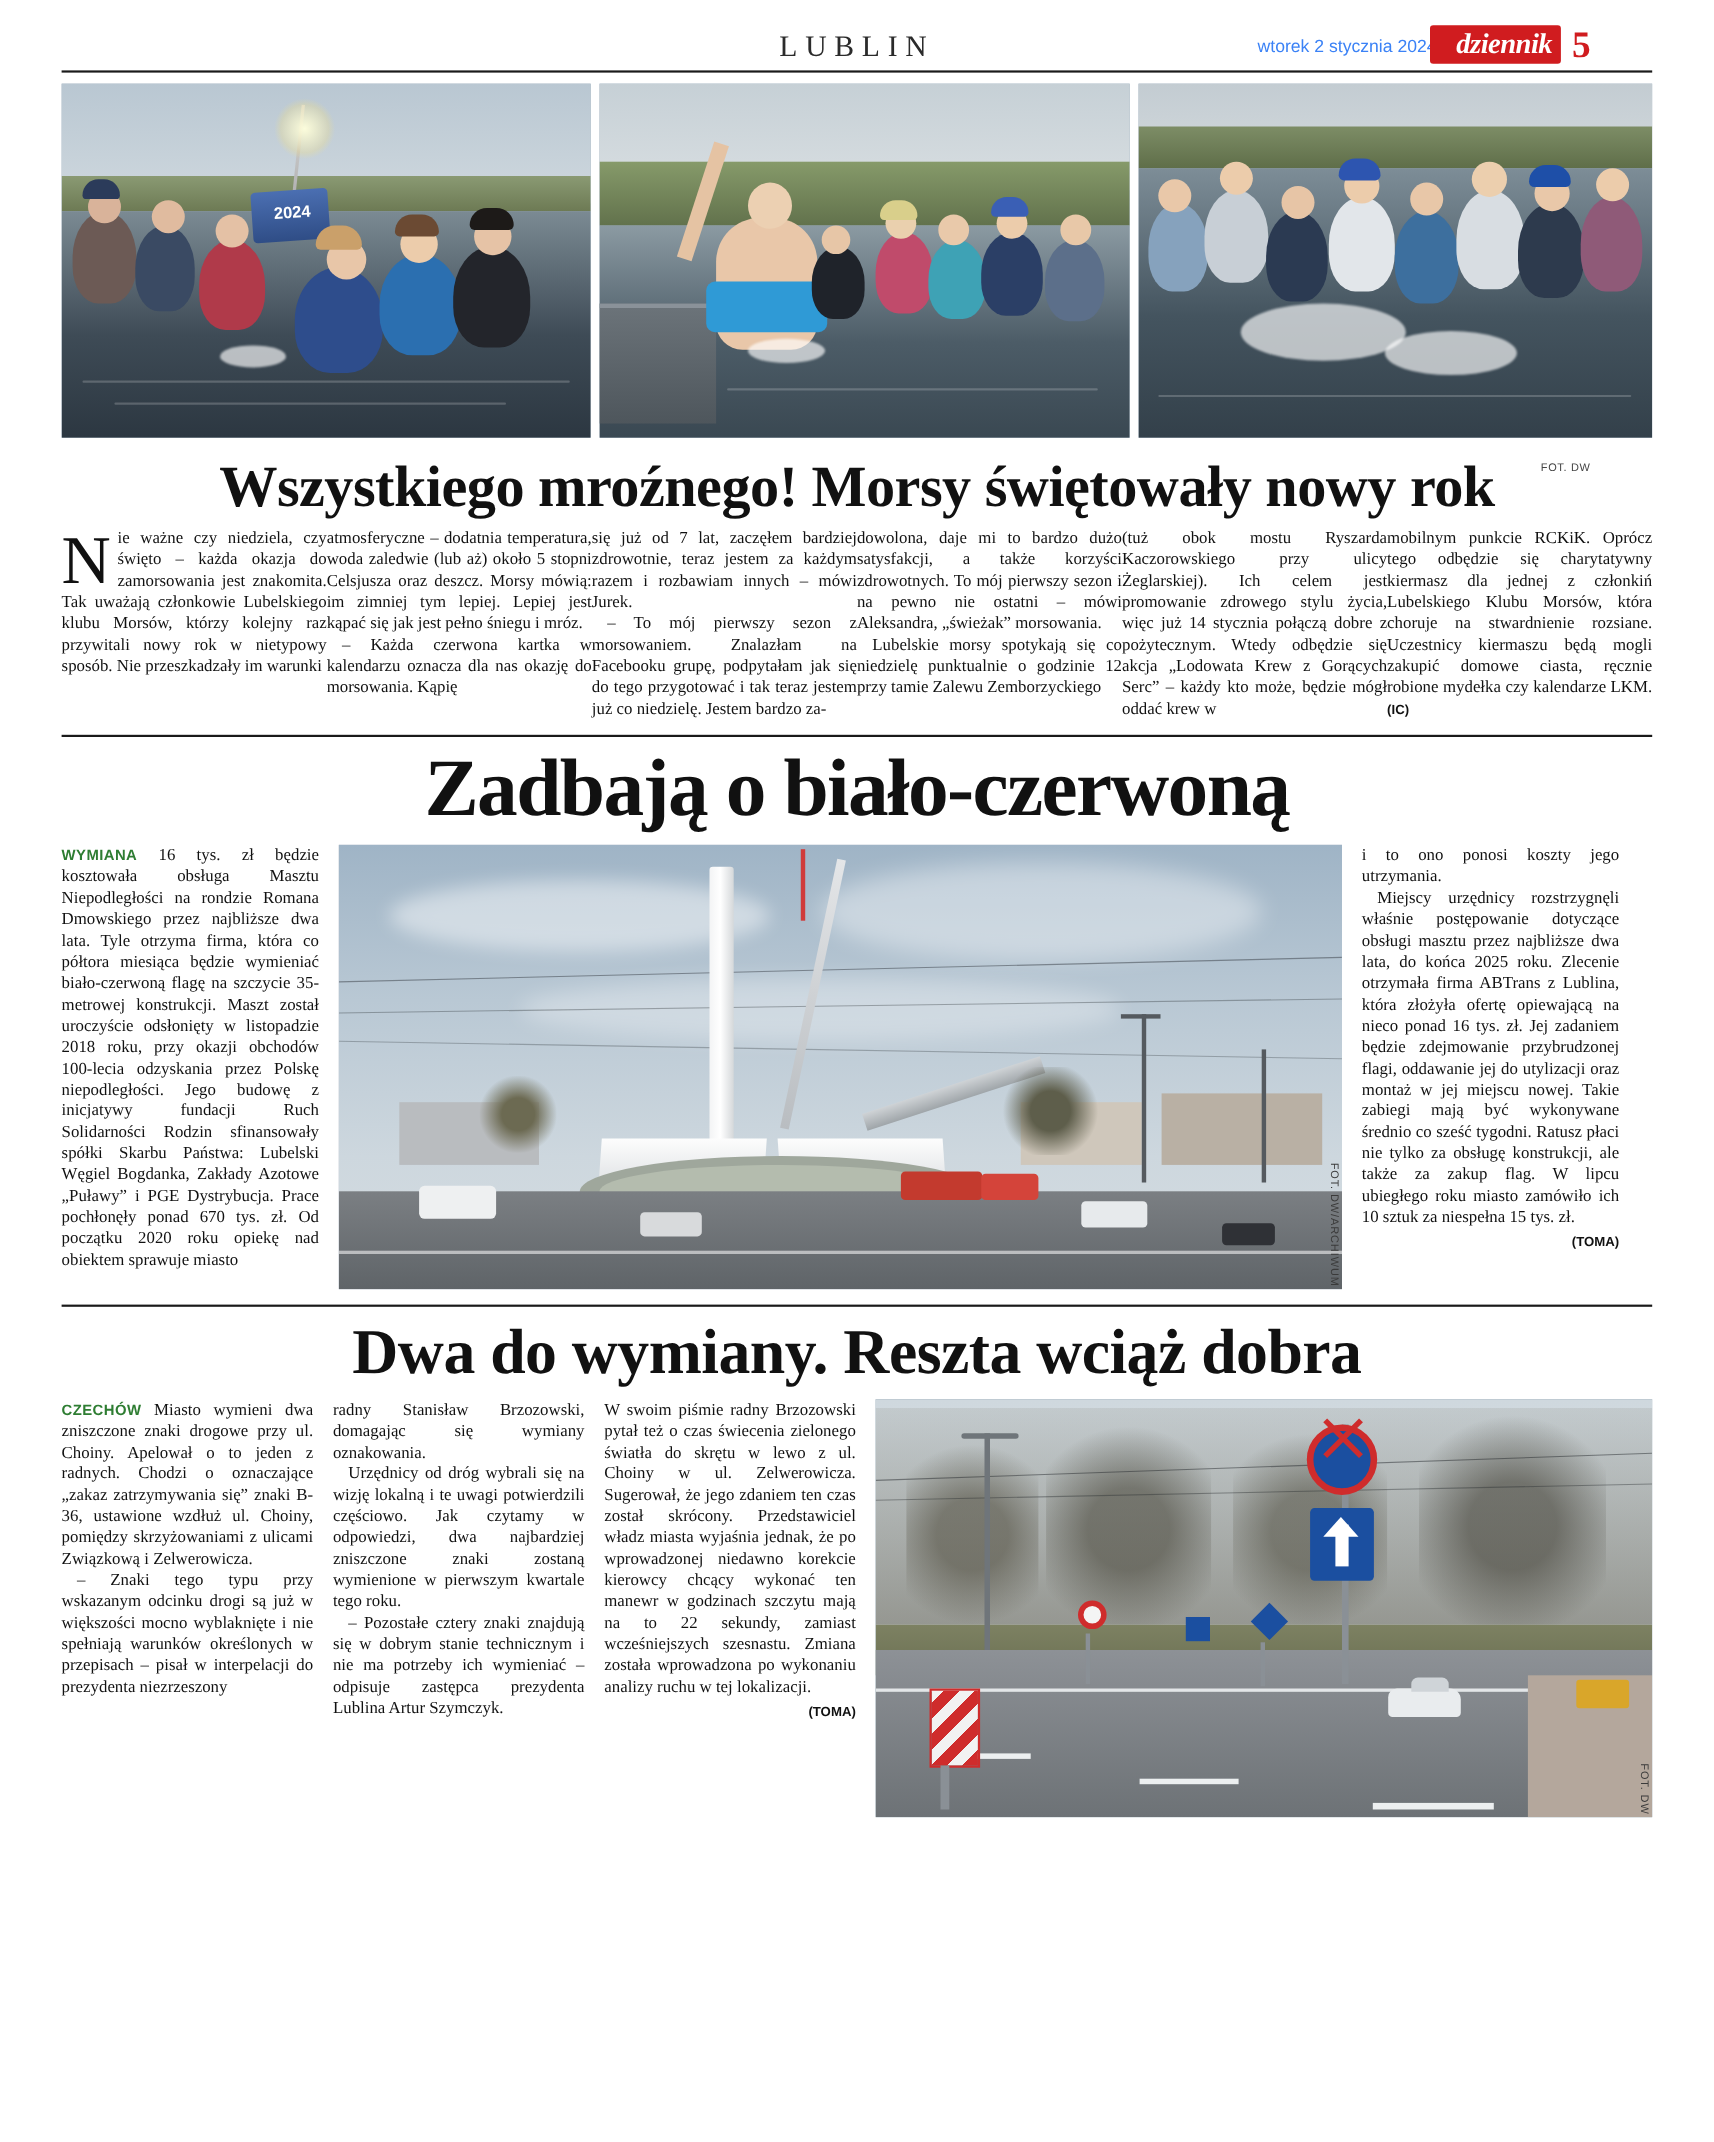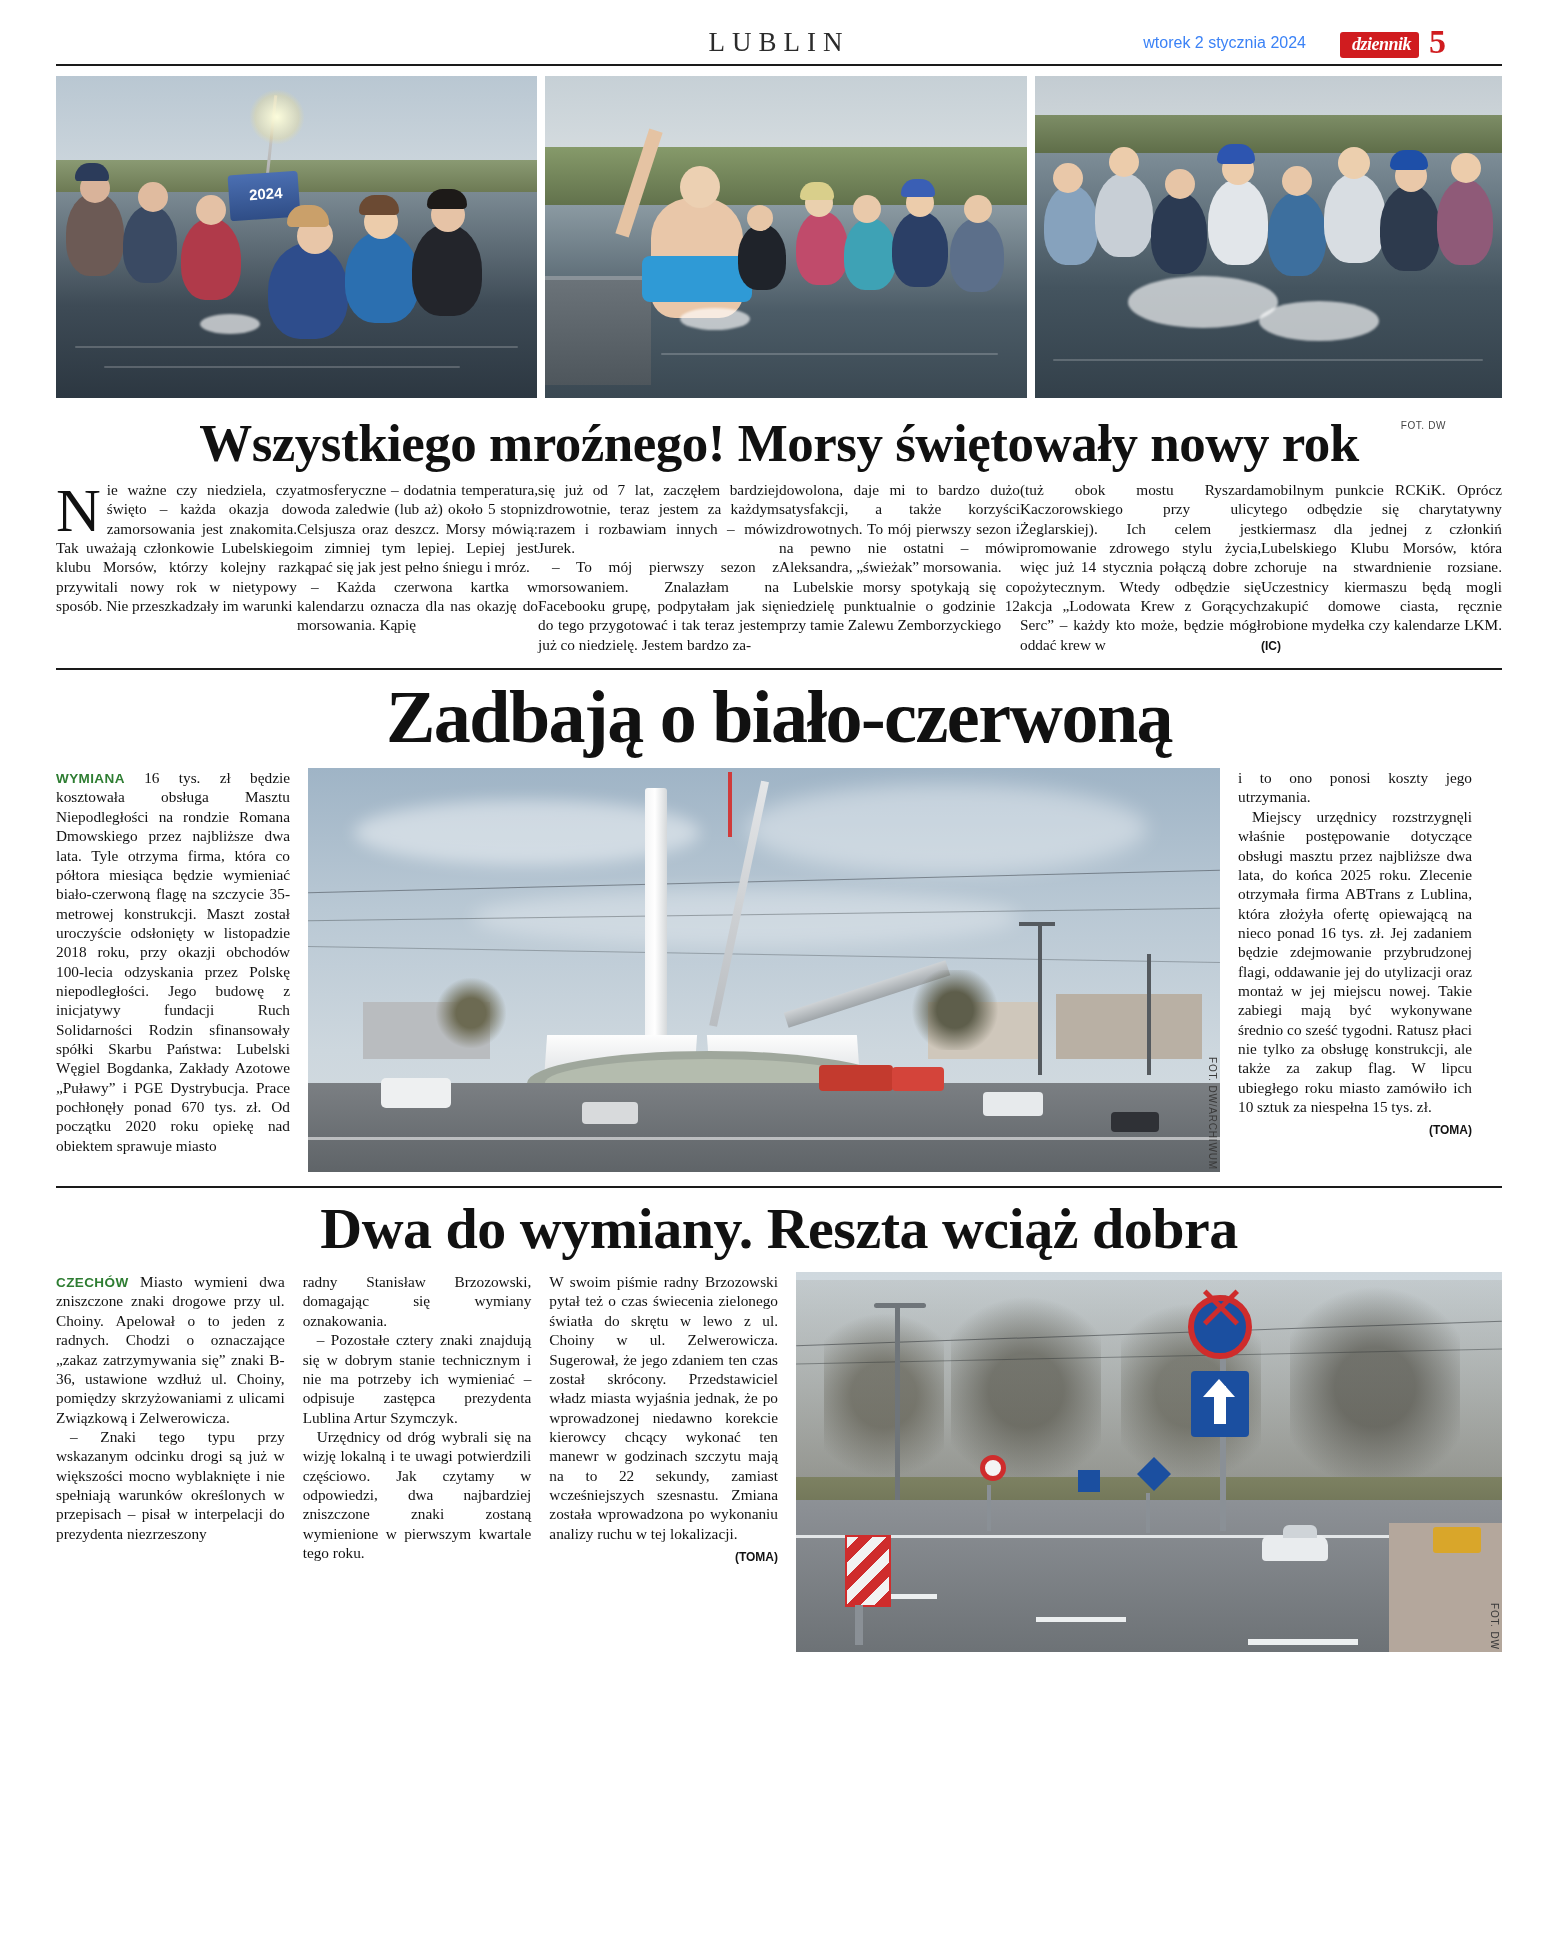--- a/index.html
+++ b/index.html
@@ -55,22 +55,22 @@
     display: flex;
     align-items: flex-end;
     gap: 10px;
   }
   .logo-badge {
     background: #d01c1f;
     color: #ffffff;
     font-family: "Liberation Serif", serif;
     font-style: italic;
     font-weight: bold;
-    font-size: 18px;
-    padding: 2px 8px 3px 12px;
+    font-size: 26px;
+    padding: 2px 8px 3px 24px;
     border-radius: 3px;
     letter-spacing: -0.5px;
   }
   .page-number {
     font-family: "Liberation Serif", serif;
     font-size: 34px;
     color: #d01c1f;
     font-weight: bold;
     line-height: 0.9;
   }
@@ -456,22 +456,22 @@
     <div class="col">
       <p class="first" style="margin:0;text-indent:0;font-family:'Liberation Serif',serif;font-size:15.3px;line-height:1.265;text-align:justify;">
         <span class="kicker-red">CZECHÓW</span>
         <span>Miasto wymieni dwa zniszczone znaki drogowe przy ul. Choiny. Apelował o to jeden z radnych. Chodzi o oznaczające „zakaz zatrzymywania się” znaki B-36, ustawione wzdłuż ul. Choiny, pomiędzy skrzyżowaniami z ulicami Związkową i Zelwerowicza.</span>
       </p>
       <p style="margin:0;text-indent:14px;font-family:'Liberation Serif',serif;font-size:15.3px;line-height:1.265;text-align:justify;">– Znaki tego typu przy wskazanym odcinku drogi są już w większości mocno wyblaknięte i nie spełniają warunków określonych w przepisach – pisał w interpelacji do prezydenta niezrzeszony</p>
     </div>
 
     <div class="col">
       <p class="first" style="margin:0;text-indent:0;font-family:'Liberation Serif',serif;font-size:15.3px;line-height:1.265;text-align:justify;">radny Stanisław Brzozowski, domagając się wymiany oznakowania.</p>
+      <p style="margin:0;text-indent:14px;font-family:'Liberation Serif',serif;font-size:15.3px;line-height:1.265;text-align:justify;">Urzędnicy od dróg wybrali się na wizję lokalną i te uwagi potwierdzili częściowo. Jak czytamy w odpowiedzi, dwa najbardziej zniszczone znaki zostaną wymienione w pierwszym kwartale tego roku.</p>
       <p style="margin:0;text-indent:14px;font-family:'Liberation Serif',serif;font-size:15.3px;line-height:1.265;text-align:justify;">– Pozostałe cztery znaki znajdują się w dobrym stanie technicznym i nie ma potrzeby ich wymieniać – odpisuje zastępca prezydenta Lublina Artur Szymczyk.</p>
-      <p style="margin:0;text-indent:14px;font-family:'Liberation Serif',serif;font-size:15.3px;line-height:1.265;text-align:justify;">Urzędnicy od dróg wybrali się na wizję lokalną i te uwagi potwierdzili częściowo. Jak czytamy w odpowiedzi, dwa najbardziej zniszczone znaki zostaną wymienione w pierwszym kwartale tego roku.</p>
     </div>
 
     <div class="col">
       <p class="first" style="margin:0;text-indent:0;font-family:'Liberation Serif',serif;font-size:15.3px;line-height:1.265;text-align:justify;">W swoim piśmie radny Brzozowski pytał też o czas świecenia zielonego światła do skrętu w lewo z ul. Choiny w ul. Zelwerowicza. Sugerował, że jego zdaniem ten czas został skrócony. Przedstawiciel władz miasta wyjaśnia jednak, że po wprowadzonej niedawno korekcie kierowcy chcący wykonać ten manewr w godzinach szczytu mają na to 22 sekundy, zamiast wcześniejszych szesnastu. Zmiana została wprowadzona po wykonaniu analizy ruchu w tej lokalizacji.</p>
       <p style="margin:4px 0 0 0;text-align:right;">
         <span class="sig">(TOMA)</span>
       </p>
     </div>
 
     <div class="road-photo">

